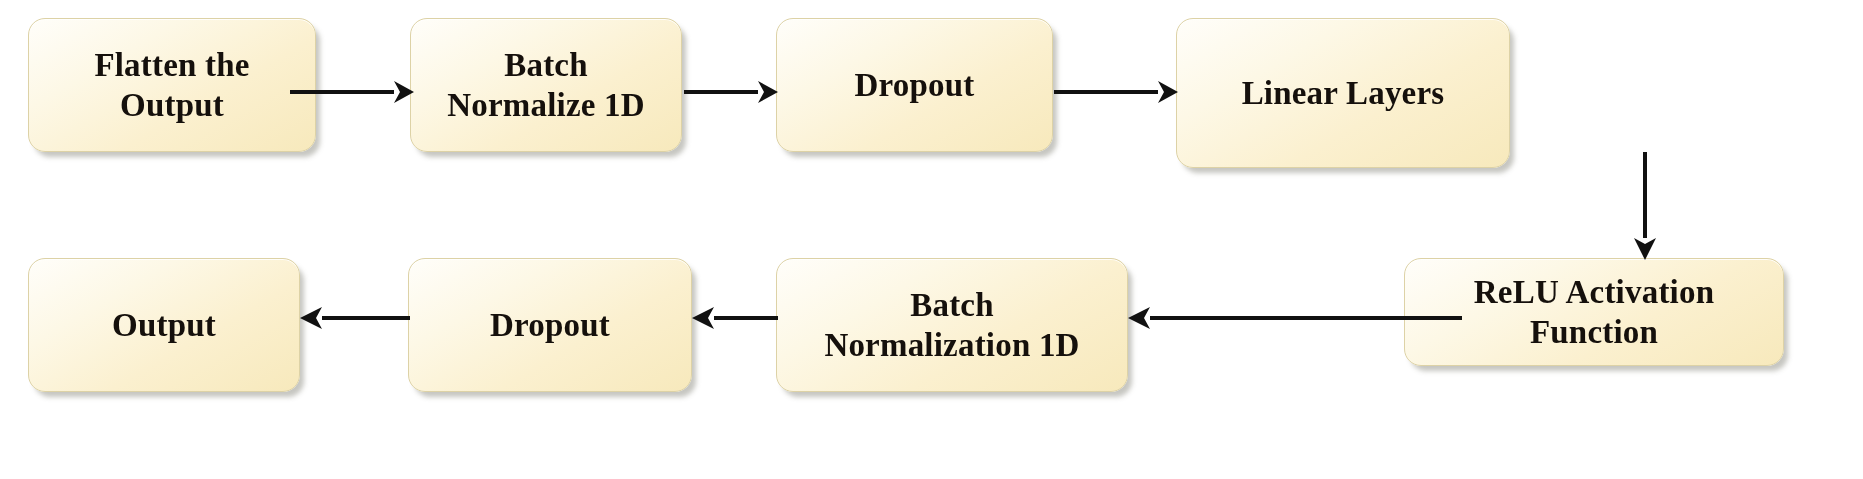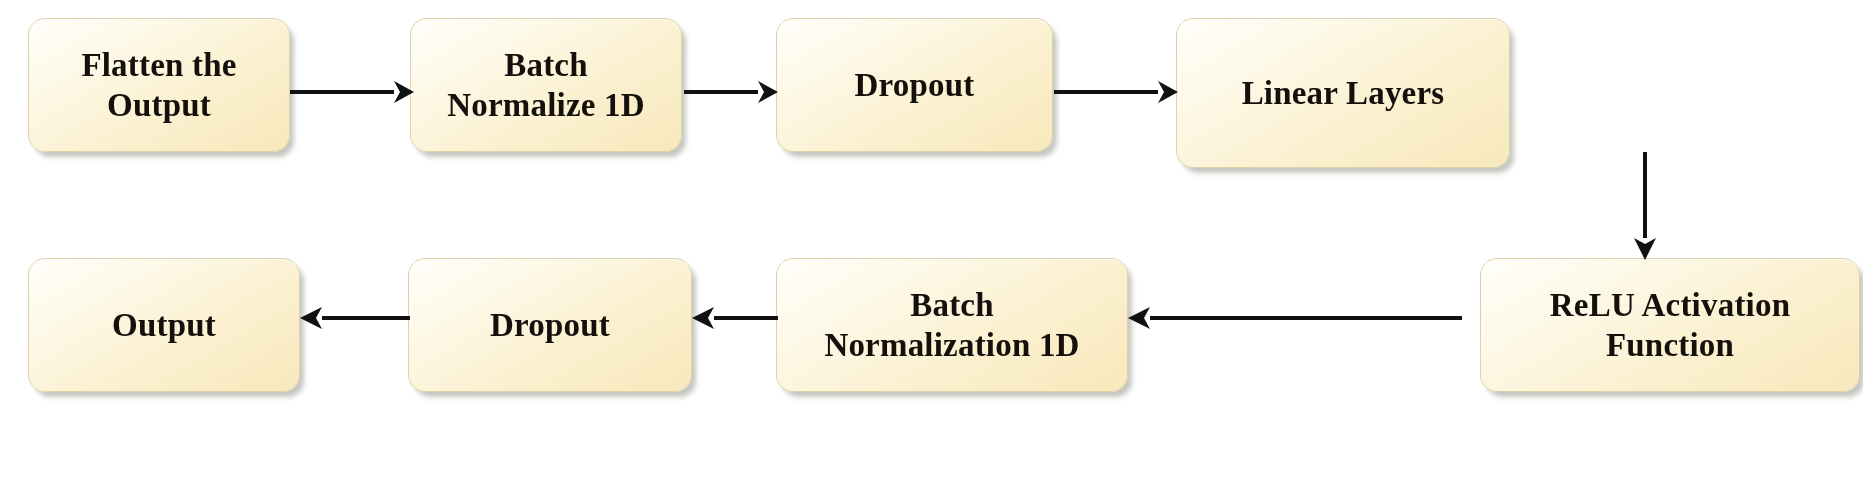--- a/index.html
+++ b/index.html
@@ -51,21 +51,21 @@
   .conn {
     position: absolute;
   }
   .conn svg { display: block; overflow: visible; }
 </style>
 </head>
 <body>
 
 <div id="canvas">
 
-  <div class="node" style="left:28px; top:18px; width:262px; height:134px;">
+  <div class="node" style="left:28px; top:18px; width:288px; height:134px;">
     <span class="label">Flatten the
 Output</span>
   </div>
 
   <div class="node" style="left:410px; top:18px; width:272px; height:134px;">
     <span class="label">Batch
 Normalize 1D</span>
   </div>
 
   <div class="node" style="left:776px; top:18px; width:277px; height:134px;">
@@ -82,21 +82,21 @@
 
   <div class="node" style="left:408px; top:258px; width:284px; height:134px;">
     <span class="label">Dropout</span>
   </div>
 
   <div class="node" style="left:776px; top:258px; width:352px; height:134px;">
     <span class="label">Batch
 Normalization 1D</span>
   </div>
 
-  <div class="node" style="left:1480px; top:258px; width:380px; height:134px;">
+  <div class="node" style="left:1404px; top:258px; width:380px; height:108px;">
     <span class="label">ReLU Activation
 Function</span>
   </div>
 
   <div class="conn" style="left:290px; top:76px; width:124px; height:32px;">
     <svg width="124" height="32" viewBox="0 0 124 32" aria-hidden="true">
       <line x1="0" y1="16" x2="104" y2="16" stroke="#111111" stroke-width="4"></line>
       <polygon points="104,5 124,16 104,27 110,16" fill="#111111"></polygon>
     </svg>
   </div>

